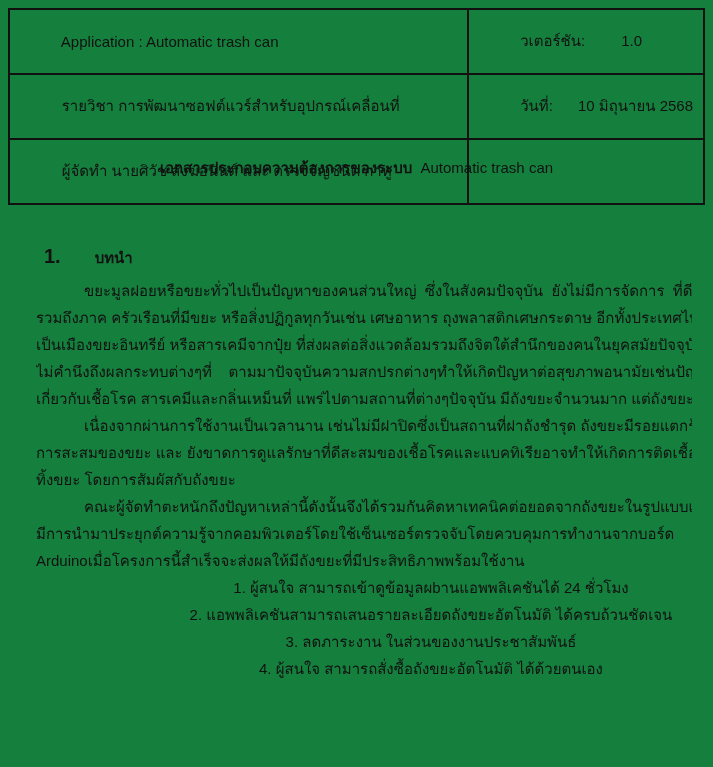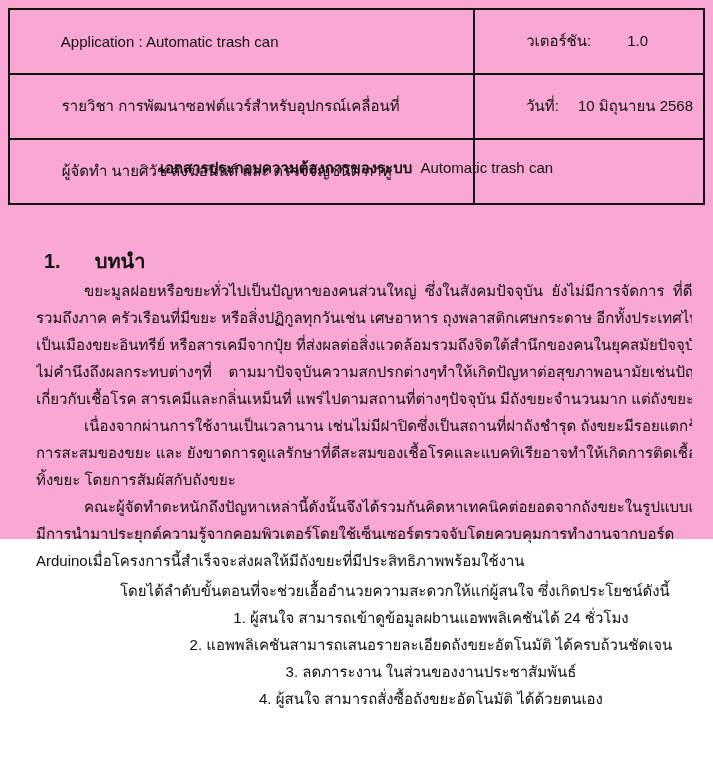--- a/index.html
+++ b/index.html
@@ -3,56 +3,56 @@
 <meta charset="utf-8">
 <style>
   * { margin: 0; padding: 0; box-sizing: border-box; }
   html, body { background: #ffffff; }
   body {
     width: 713px; height: 767px;
     font-family: "Liberation Sans", "DejaVu Sans", sans-serif;
     color: #111111;
     overflow: hidden;
   }
-  .page { position: relative; width: 713px; height: 539px; background: #f9a8d4; }
+  .page { position: relative; width: 713px; height: 767px; background: #15803d; }
 
   
   .header-table {
     position: absolute; left: 8px; top: 8px; width: 697px;
     border-collapse: collapse;
   }
   .header-table td {
     border: 2px solid #111111;
     height: 31px;
     padding: 2px 10px 3px 10px;
     font-size: 15px;
     vertical-align: middle;
     white-space: pre;
     overflow: hidden;
   }
   .header-table td.right-col { width: 229px; }
   .val-gap-wide { margin-left: 36px; }
-  .val-gap-narrow { margin-left: 19px; }
+  .val-gap-narrow { margin-left: 25px; }
 
   
   .doc-title {
     position: absolute; left: 0; top: 156px; width: 713px;
     text-align: center; font-size: 15px;
     white-space: pre;
   }
   .doc-title .thai { font-weight: bold; }
   .doc-title .eng { font-weight: normal; }
 
   
   .section-heading {
     position: absolute; left: 44px; top: 245px;
     display: flex; align-items: baseline;
   }
   .section-number { font-size: 20px; font-weight: bold; }
-  .section-title { font-size: 20px; font-weight: bold; margin-left: 34px; }
+  .section-title { font-size: 15px; font-weight: bold; margin-left: 34px; }
 
   
   .content {
     position: absolute; left: 36px; top: 277px; width: 656px;
   }
   .line {
     font-size: 15px;
     line-height: 27px;
     height: 27px;
     white-space: pre;
@@ -112,21 +112,20 @@
     <div>
       <div class="line indent-para">เนื่องจากผ่านการใช้งานเป็นเวลานาน เช่นไม่มีฝาปิดซึ่งเป็นสถานที่ฝาถังชำรุด ถังขยะมีรอยแตกร้าว มี</div>
       <div class="line">การสะสมของขยะ และ ยังขาดการดูแลรักษาที่ดีสะสมของเชื้อโรคและแบคทิเรียอาจทำให้เกิดการติดเชื้อแก่ผู้</div>
       <div class="line">ทิ้งขยะ โดยการสัมผัสกับถังขยะ</div>
     </div>
     <div>
       <div class="line indent-para">คณะผู้จัดทำตะหนักถึงปัญหาเหล่านี้ดังนั้นจึงได้รวมกันคิดหาเทคนิคต่อยอดจากถังขยะในรูปแบบเดิม</div>
       <div class="line">มีการนำมาประยุกต์ความรู้จากคอมพิวเตอร์โดยใช้เซ็นเซอร์ตรวจจับโดยควบคุมการทำงานจากบอร์ด</div>
       <div class="line">Arduinoเมื่อโครงการนี้สำเร็จจะส่งผลให้มีถังขยะที่มีประสิทธิภาพพร้อมใช้งาน</div>
     </div>
-    <div class="line indent-lead">โดยได้ลำดับขั้นตอนที่จะช่วยเอื้ออำนวยความสะดวกให้แก่ผู้สนใจ ซึ่งเกิดประโยชน์ดังนี้</div>
     <div>
       <div class="line indent-list">1. ผู้สนใจ สามารถเข้าดูข้อมูลผbานแอพพลิเคชันได้ 24 ชั่วโมง</div>
       <div class="line indent-list">2. แอพพลิเคชันสามารถเสนอรายละเอียดถังขยะอัตโนมัติ ได้ครบถ้วนชัดเจน</div>
       <div class="line indent-list">3. ลดภาระงาน ในส่วนของงานประชาสัมพันธ์</div>
       <div class="line indent-list">4. ผู้สนใจ สามารถสั่งซื้อถังขยะอัตโนมัติ ได้ด้วยตนเอง</div>
     </div>
   </div>
 
 </div>
 

